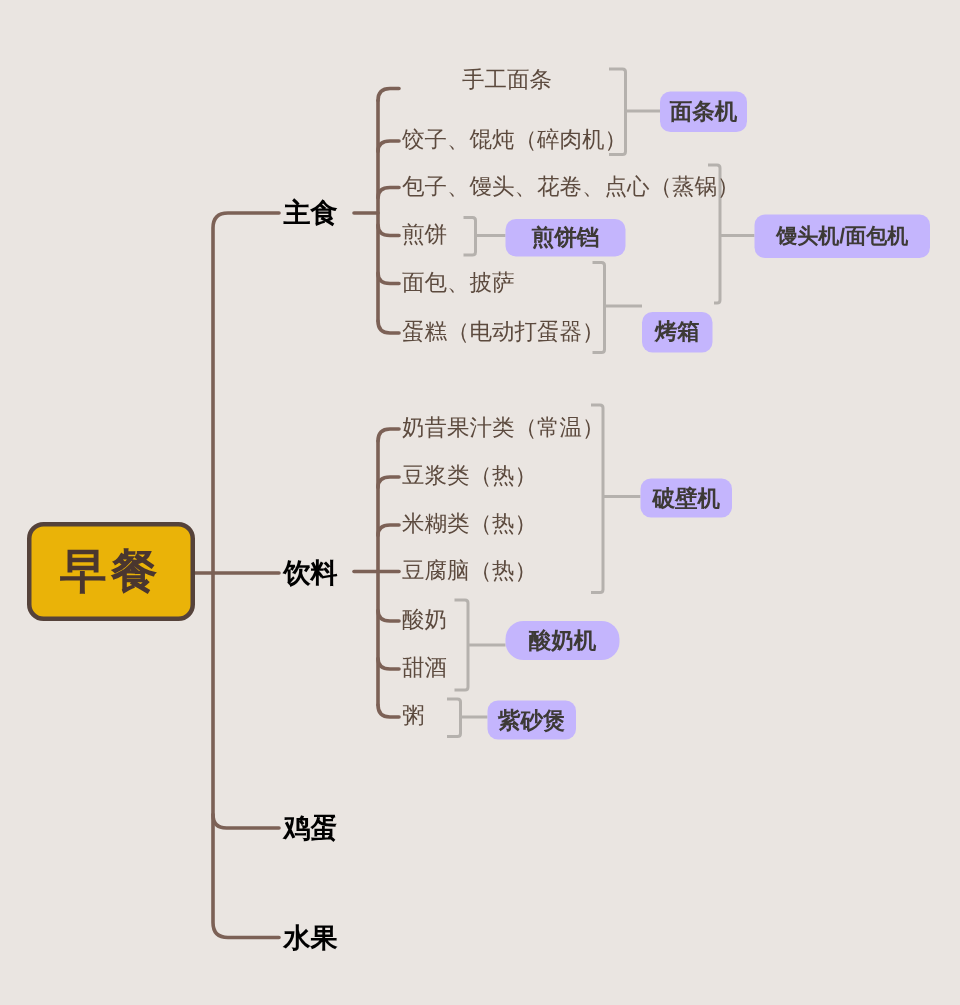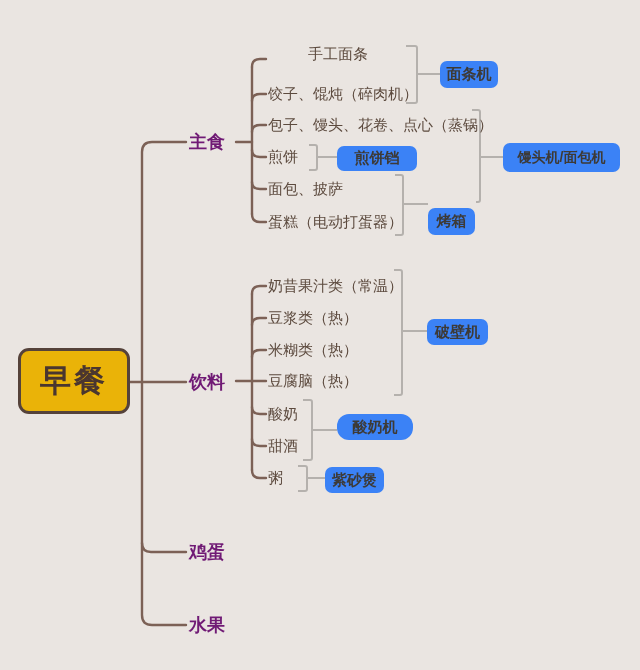--- a/index.html
+++ b/index.html
@@ -16,29 +16,29 @@
   .lines{position:absolute;left:0;top:0;}
   .root-node{
     position:absolute;left:18px;top:348px;width:112px;height:66px;
     background:#eab308;border:3px solid #55423a;border-radius:11px;
     box-sizing:border-box;
     display:flex;align-items:center;justify-content:center;
     font-size:31px;font-weight:bold;color:#4a362f;letter-spacing:3px;
   }
   .branch-label{
     position:absolute;height:22px;line-height:22px;
-    font-size:18px;font-weight:600;color:#701a75;white-space:nowrap;
+    font-size:18px;font-weight:600;color:#000000;white-space:nowrap;
   }
   .leaf{
     position:absolute;left:268px;height:20px;line-height:20px;
     font-size:15px;color:#5c4a3e;white-space:nowrap;
   }
   .appliance{
     position:absolute;
-    background:#3b82f6;border-radius:7px;
+    background:#c4b5fd;border-radius:7px;
     display:flex;align-items:center;justify-content:center;
     font-size:15px;font-weight:600;color:#3d3a36;white-space:nowrap;
     box-sizing:border-box;
   }
 </style>
 </head>
 <body>
 
 <div class="canvas">
 

